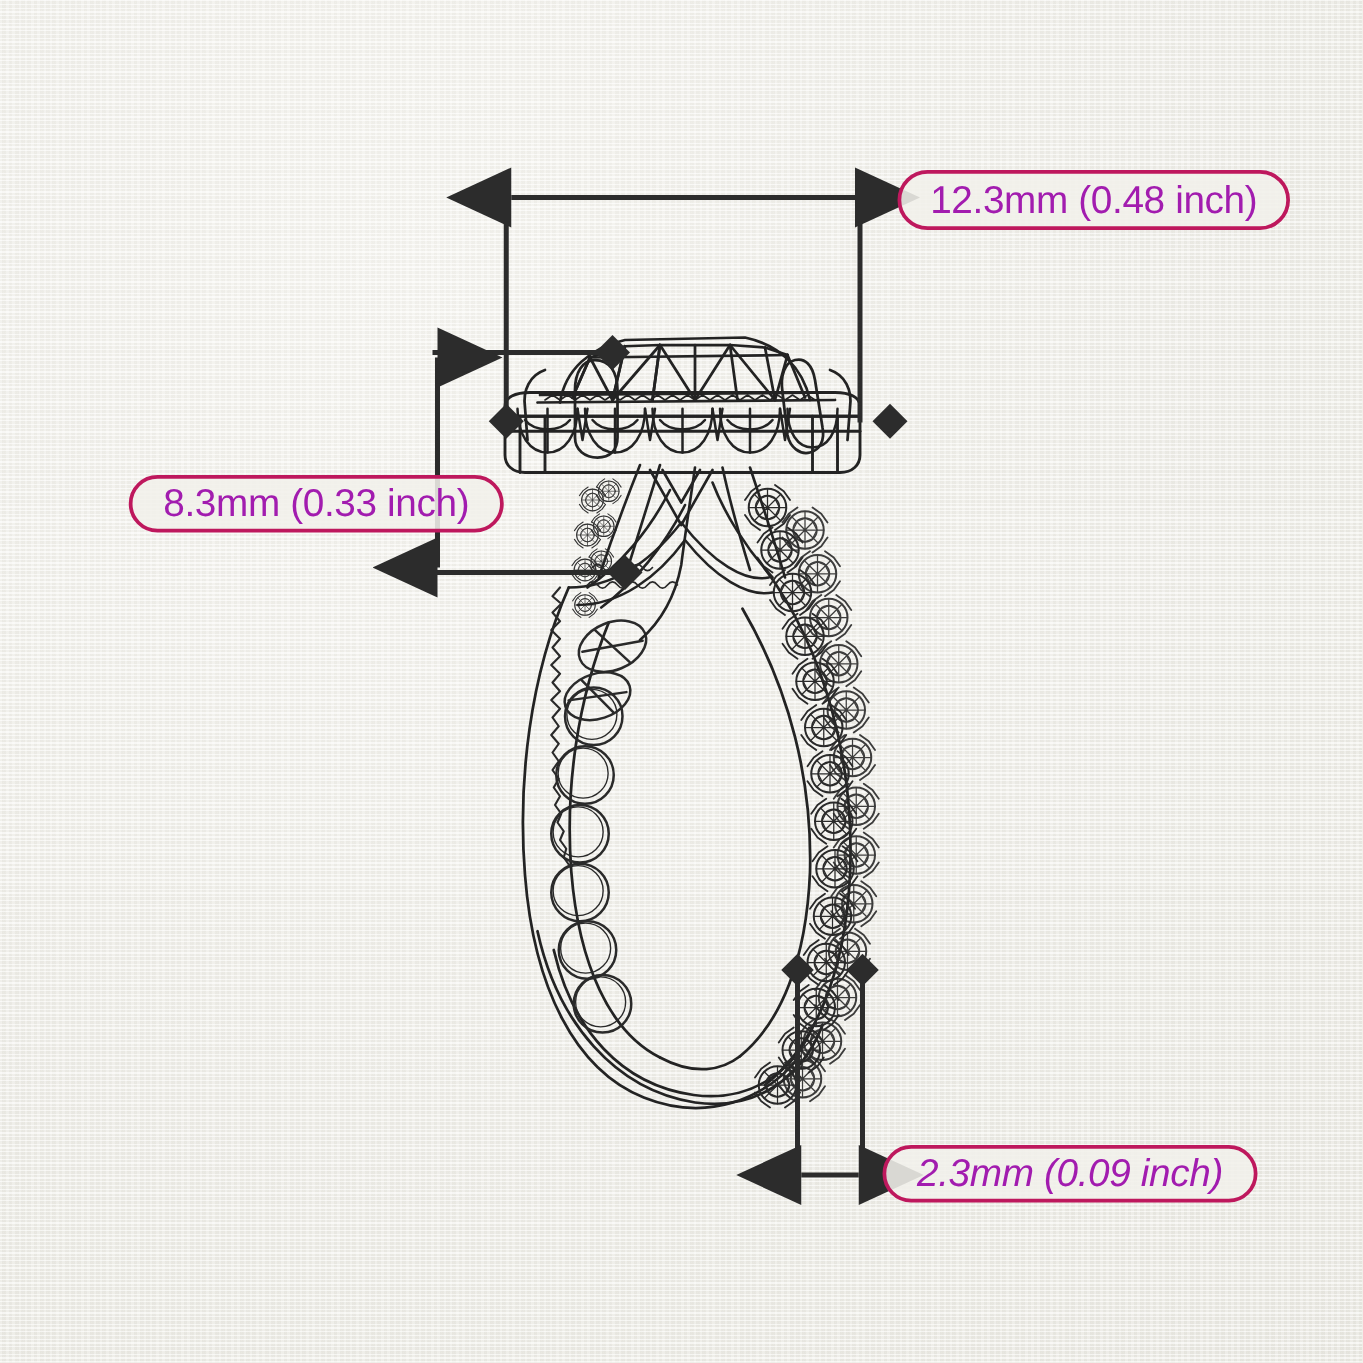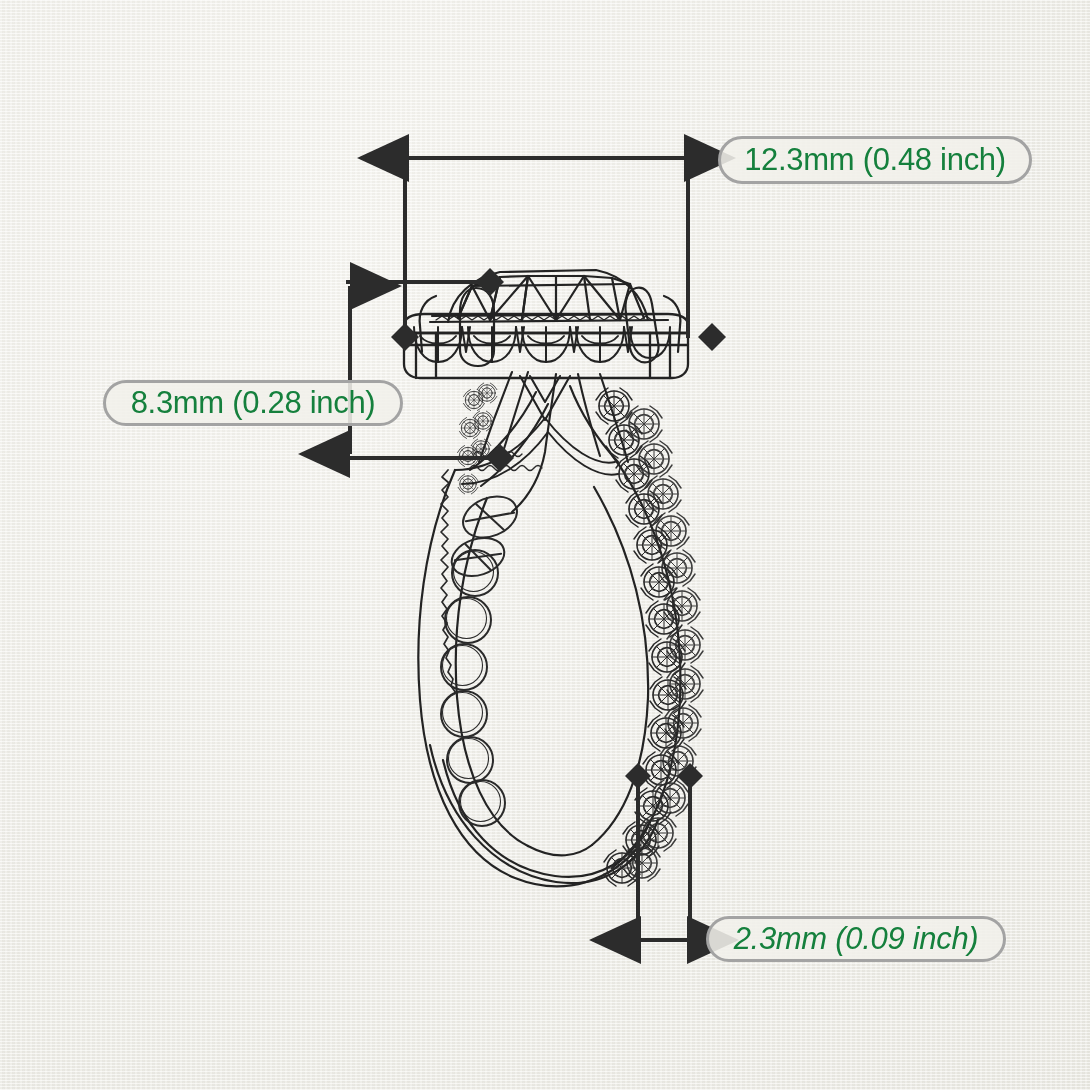--- a/index.html
+++ b/index.html
@@ -18,24 +18,24 @@
       repeating-linear-gradient(0deg, rgba(255,255,255,.55) 0px, rgba(255,255,255,.55) 1px, rgba(0,0,0,.012) 1px, rgba(0,0,0,.012) 3px),
       repeating-linear-gradient(90deg, rgba(255,255,255,.25) 0px, rgba(255,255,255,.25) 2px, rgba(0,0,0,.01) 2px, rgba(0,0,0,.01) 5px),
       radial-gradient(ellipse at 30% 20%, #f6f5f0 0%, #efeee8 55%, #eae9e2 100%);
     pointer-events:none;
   }
 
   svg.layer{position:absolute;left:0;top:0;width:1090px;height:1090px;}
 
   .label{
     position:absolute;
-    border:3px solid #a3a3a3;
+    border:3px solid #be185d;
     border-radius:24px;
     background:rgba(241,240,234,0.88);
-    color:#15803d;
+    color:#a21caf;
     display:flex;align-items:center;justify-content:center;
     font-size:31px;
     font-weight:400;
     letter-spacing:-0.3px;
     white-space:nowrap;
     box-sizing:border-box;
   }
   #label-width{left:718px;top:136px;width:314px;height:48px;}
   #label-height{left:103px;top:380px;width:300px;height:46px;}
   #label-band{left:706px;top:916px;width:300px;height:46px;font-style:italic;}
@@ -298,17 +298,17 @@
         <line x1="690" y1="940" x2="708" y2="940"></line>
 
         <path d="M638,763 l13,13 l-13,13 l-13,-13 Z" fill="#2c2c2c" stroke="none"></path>
         <path d="M690,763 l13,13 l-13,13 l-13,-13 Z" fill="#2c2c2c" stroke="none"></path>
       </g>
     </g>
   </svg>
 
   <div class="label" id="label-width">12.3mm (0.48 inch)</div>
 
-  <div class="label" id="label-height">8.3mm (0.28 inch)</div>
+  <div class="label" id="label-height">8.3mm (0.33 inch)</div>
 
   <div class="label" id="label-band">2.3mm (0.09 inch)</div>
 
 </div>
 
 </body></html>

